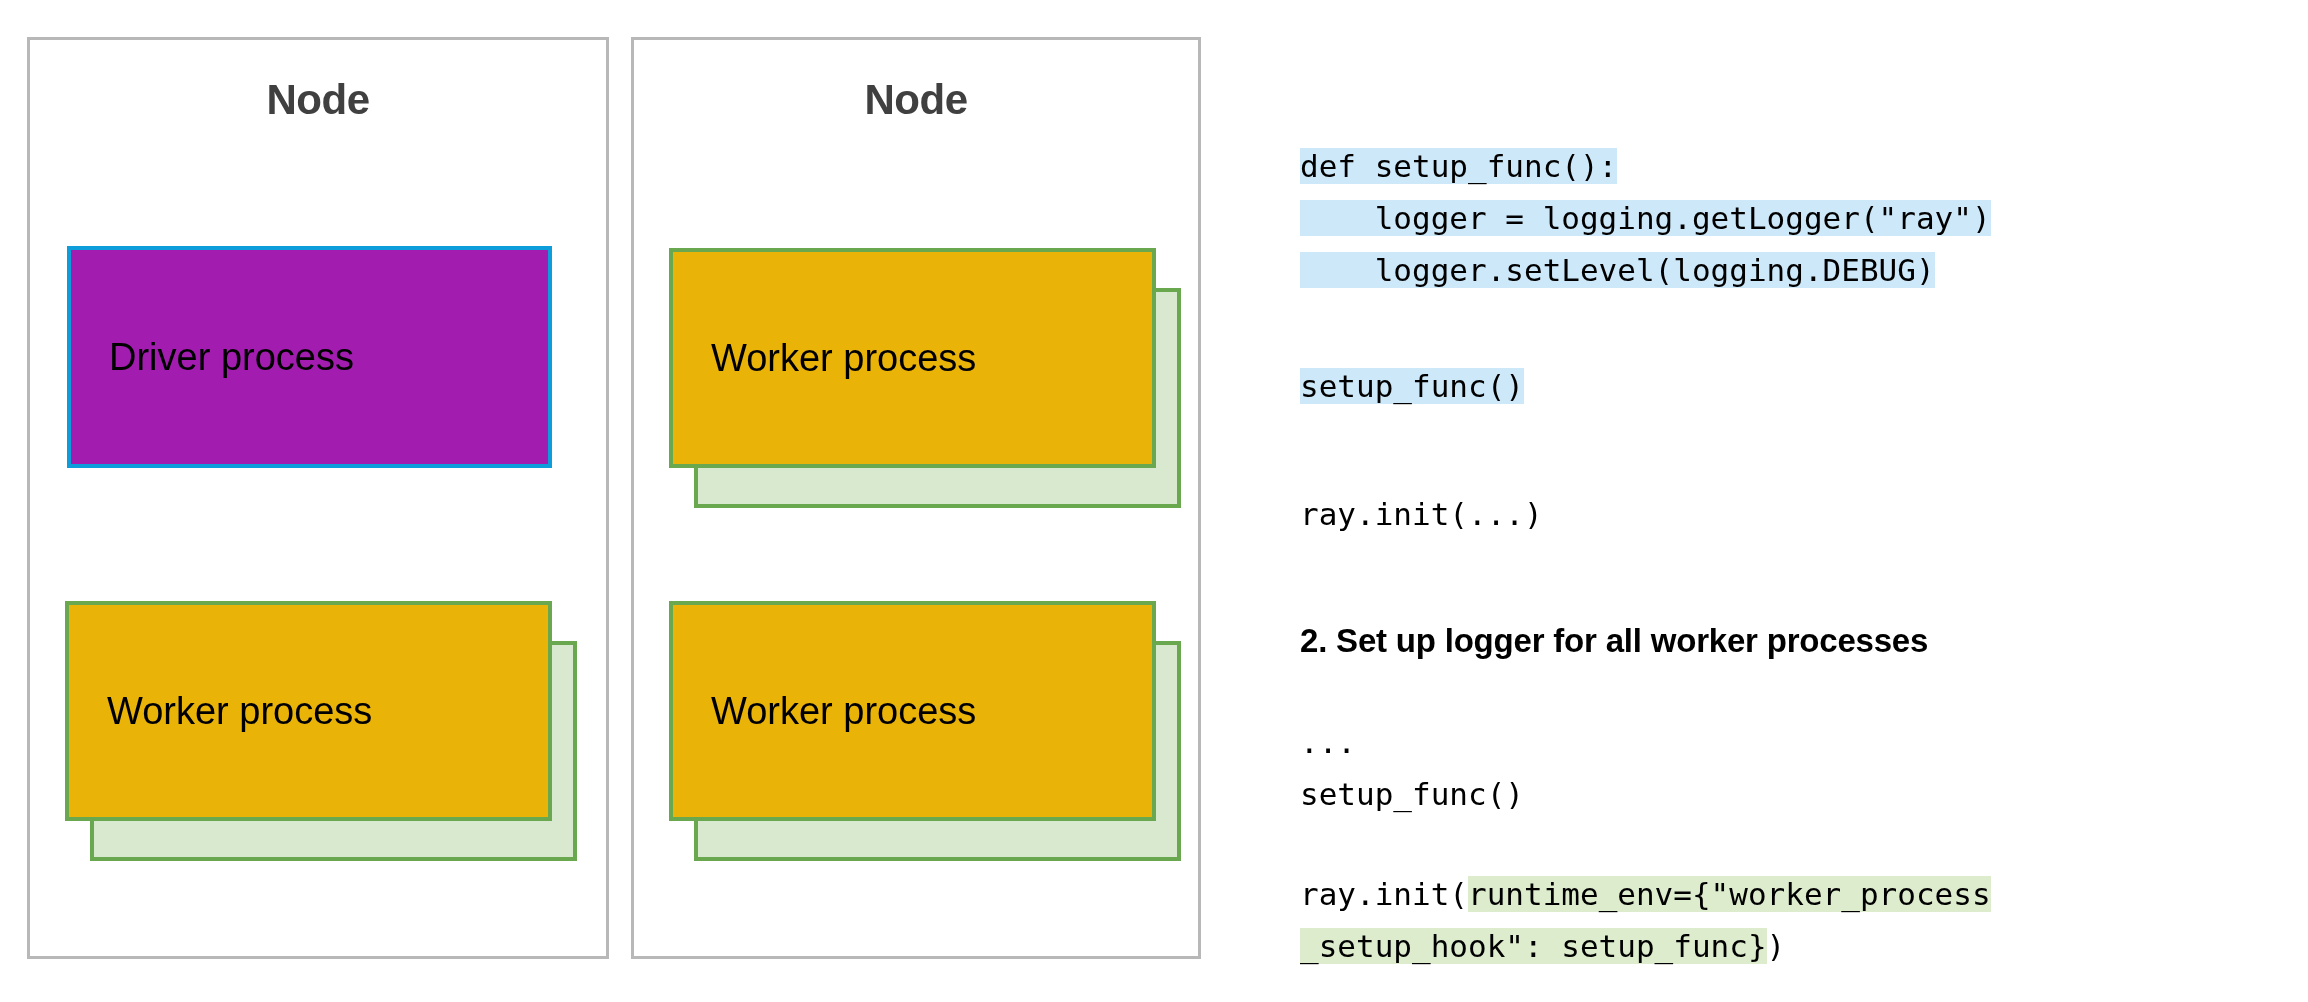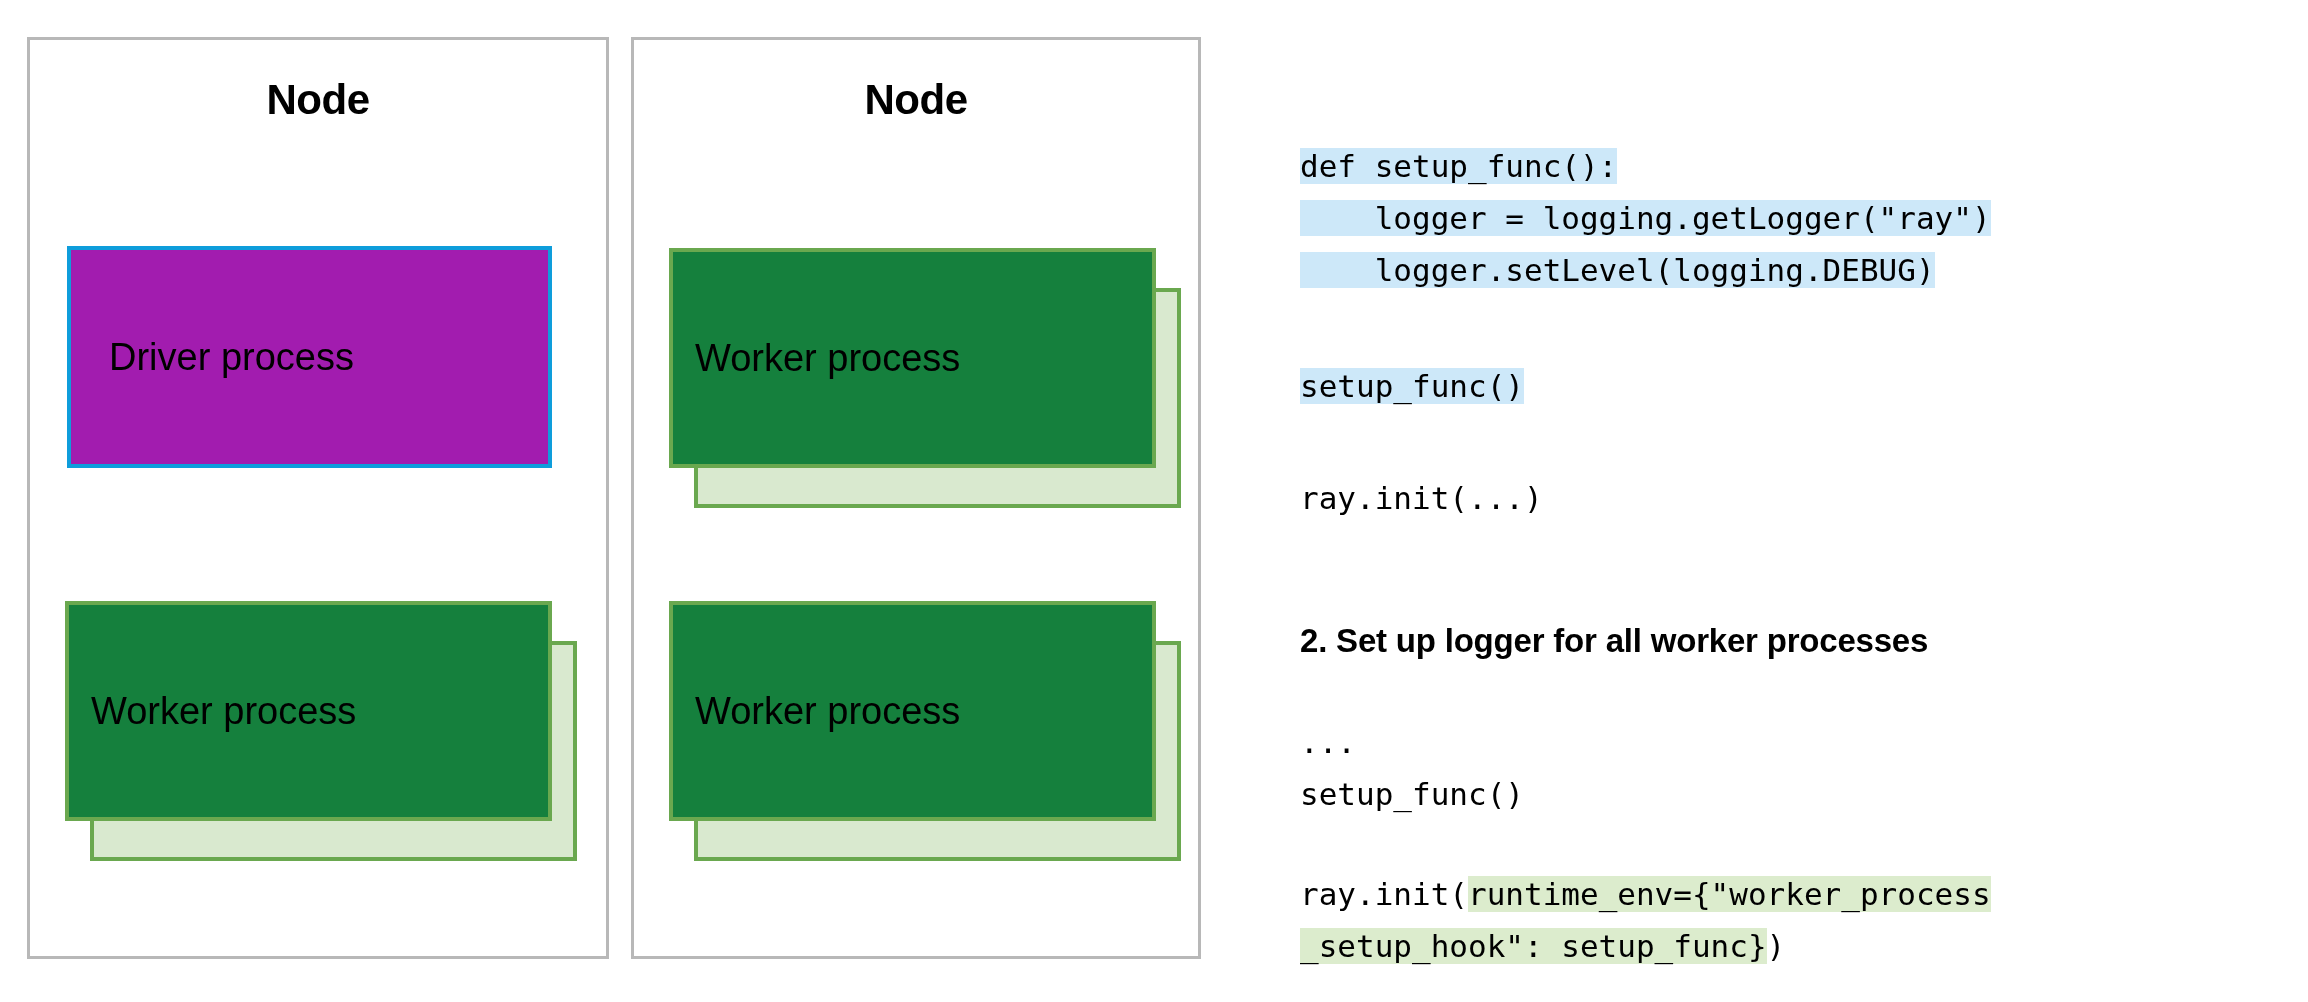--- a/index.html
+++ b/index.html
@@ -33,21 +33,21 @@
   .node-box.n2 { left: 631px; top: 37px; width: 570px; height: 922px; }
 
   .node-title {
     position: absolute;
     left: 0;
     top: 36px;
     width: 100%;
     text-align: center;
     font-size: 42px;
     font-weight: bold;
-    color: #000000;
+    color: #404040;
     letter-spacing: -0.5px;
   }
 
   
   .proc {
     position: absolute;
     box-sizing: border-box;
     display: flex;
     align-items: center;
     padding-left: 38px;
@@ -73,29 +73,29 @@
     background: #d9e9cf;
     border: 4px solid #6aa84f;
     left: 25px;
     top: 40px;
     width: 100%;
     height: 100%;
   }
   .plate-front {
     position: absolute;
     box-sizing: border-box;
-    background: #15803d;
+    background: #eab308;
     border: 4px solid #6aa84f;
     left: 0;
     top: 0;
     width: 100%;
     height: 100%;
     display: flex;
     align-items: center;
-    padding-left: 22px;
+    padding-left: 38px;
   }
   .plate-front .proc-label {
     font-size: 38px;
     color: #000000;
     white-space: nowrap;
   }
 
   
   #panel {
     position: absolute;
@@ -123,21 +123,21 @@
     white-space: pre;
   }
   .code-line { display: block; height: 52px; }
   .hl-blue  { background: #cde8f9; }
   .hl-green { background: #dceccd; }
 
   
   .h1 { left: 0px; top: 42px; }
   .c1 { left: 0px; top: 140px; }
   .c2 { left: 0px; top: 360px; }
-  .c3 { left: 0px; top: 472px; }
+  .c3 { left: 0px; top: 488px; }
   .h2 { left: 0px; top: 622px; }
   .c4 { left: 0px; top: 716px; }
   .c5 { left: 0px; top: 868px; }
 </style>
 </head>
 <body>
 
 <div id="diagram">
 
   <div class="node-box n1">

